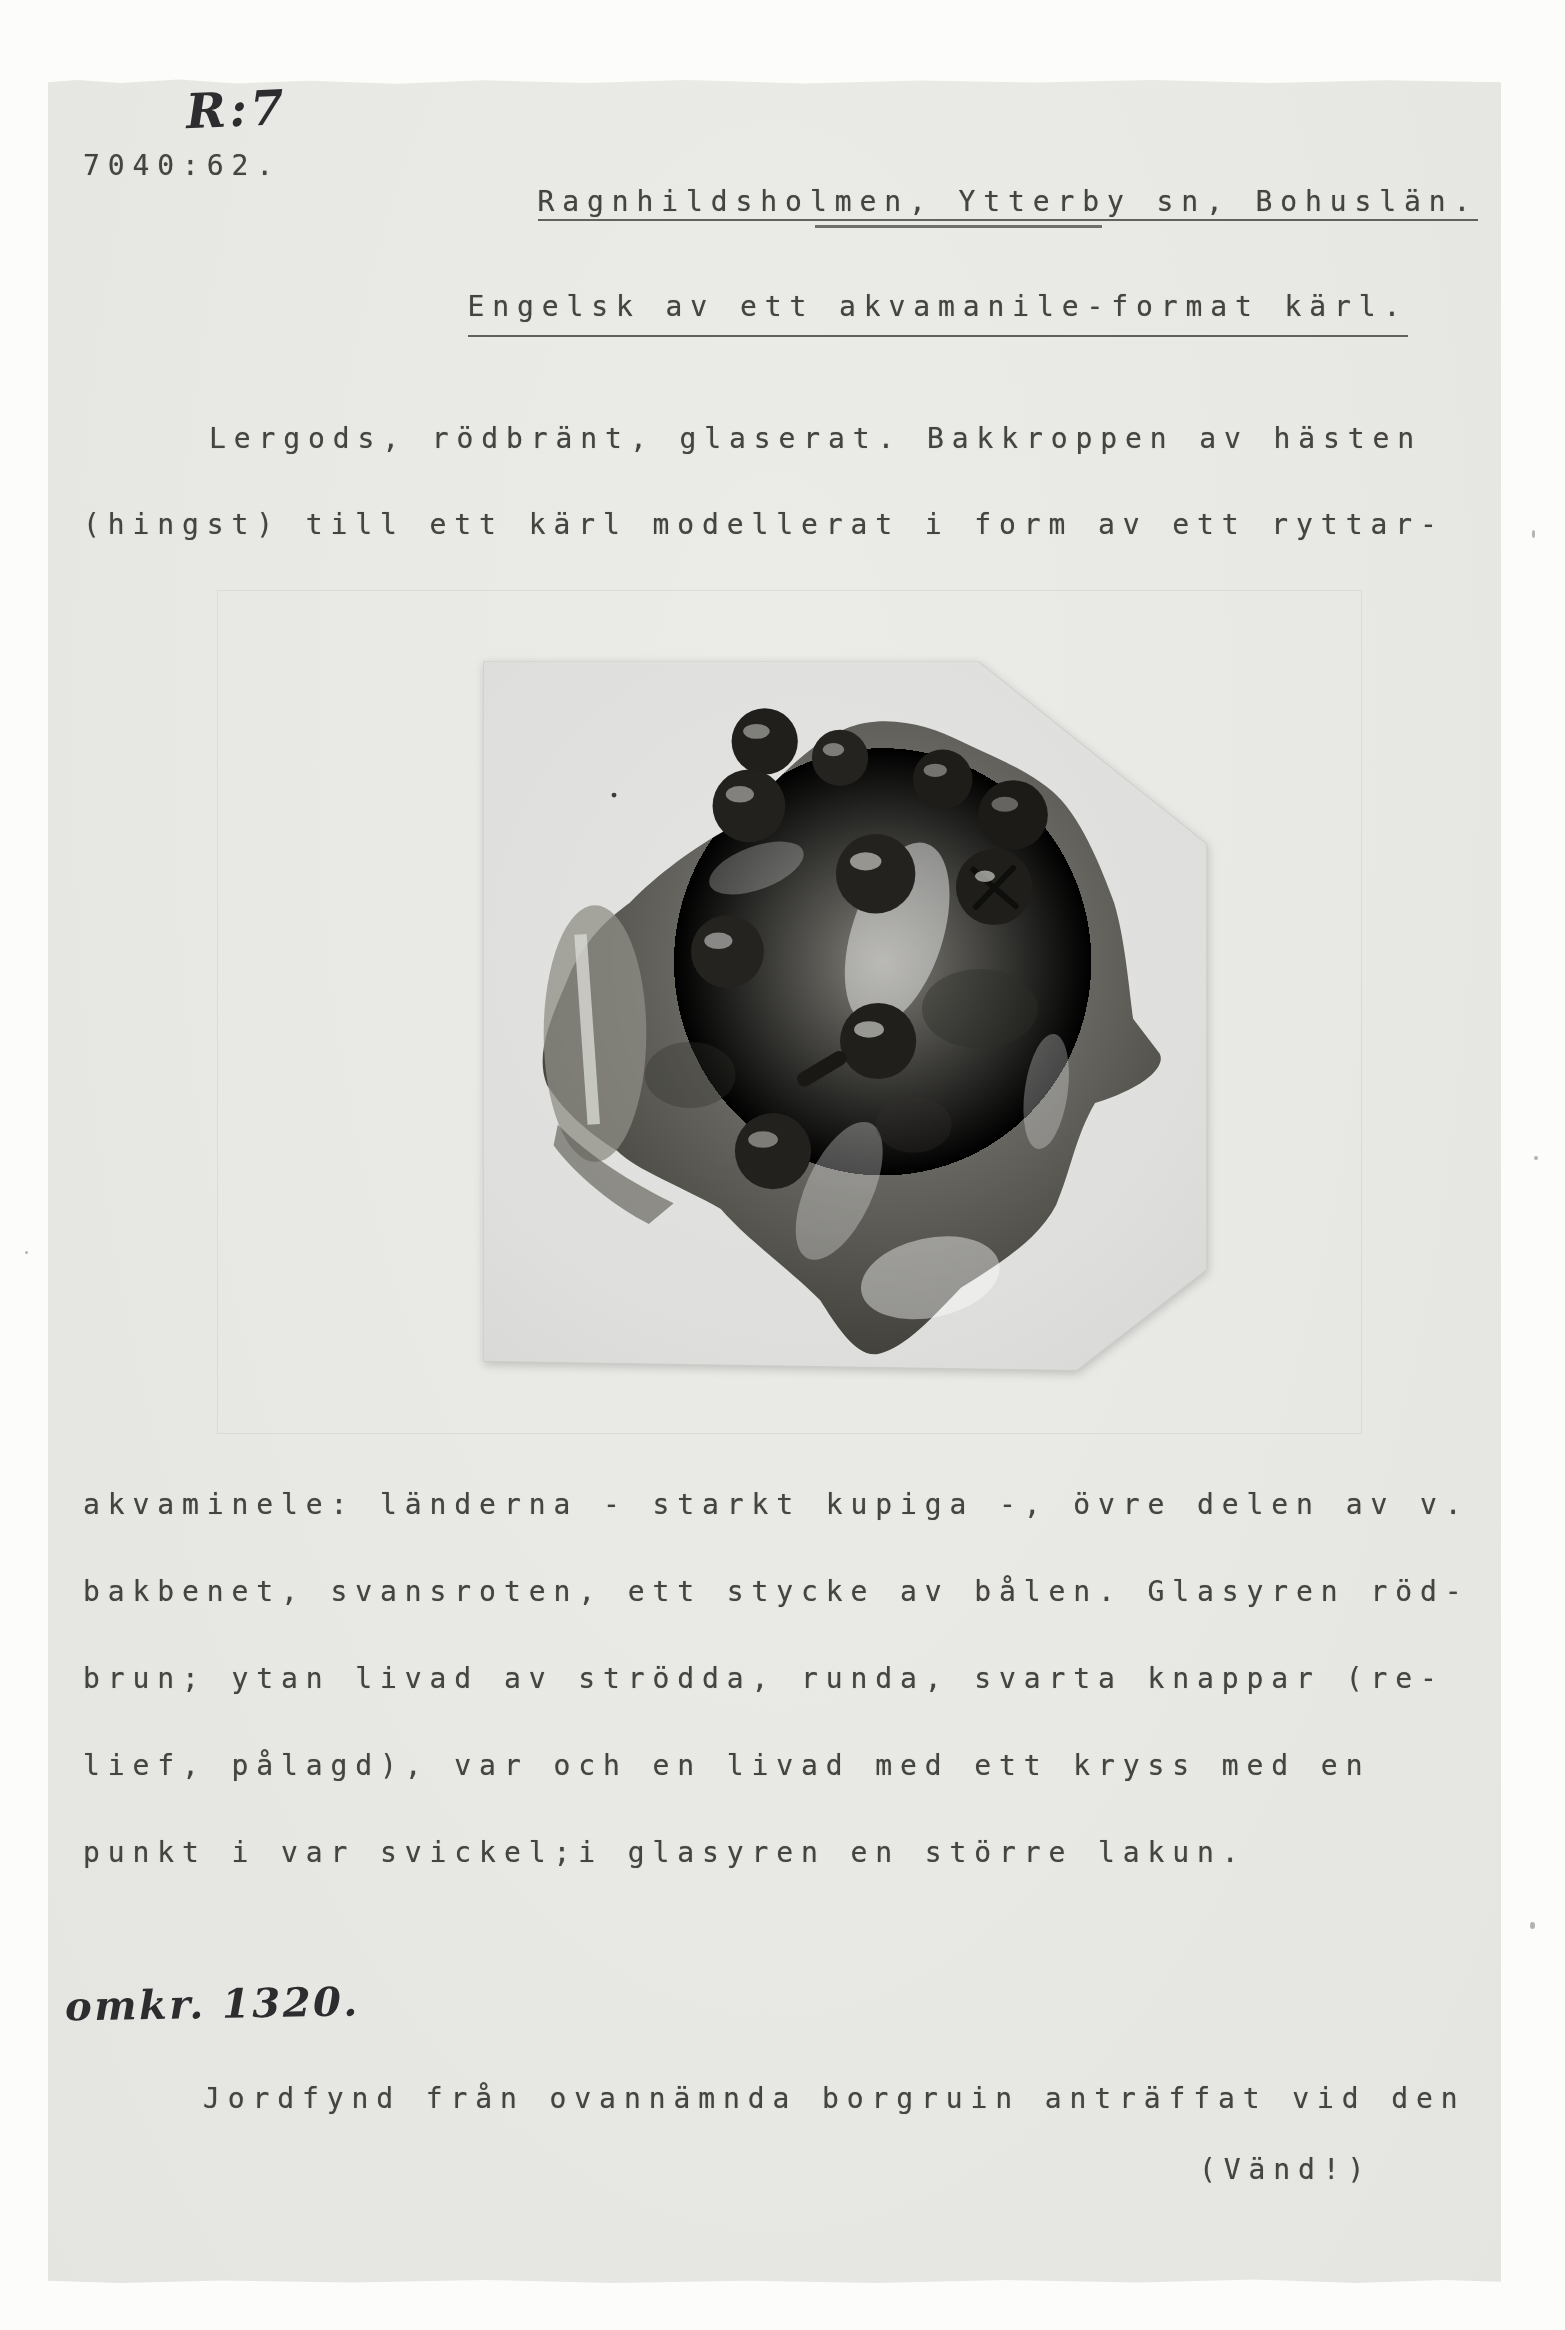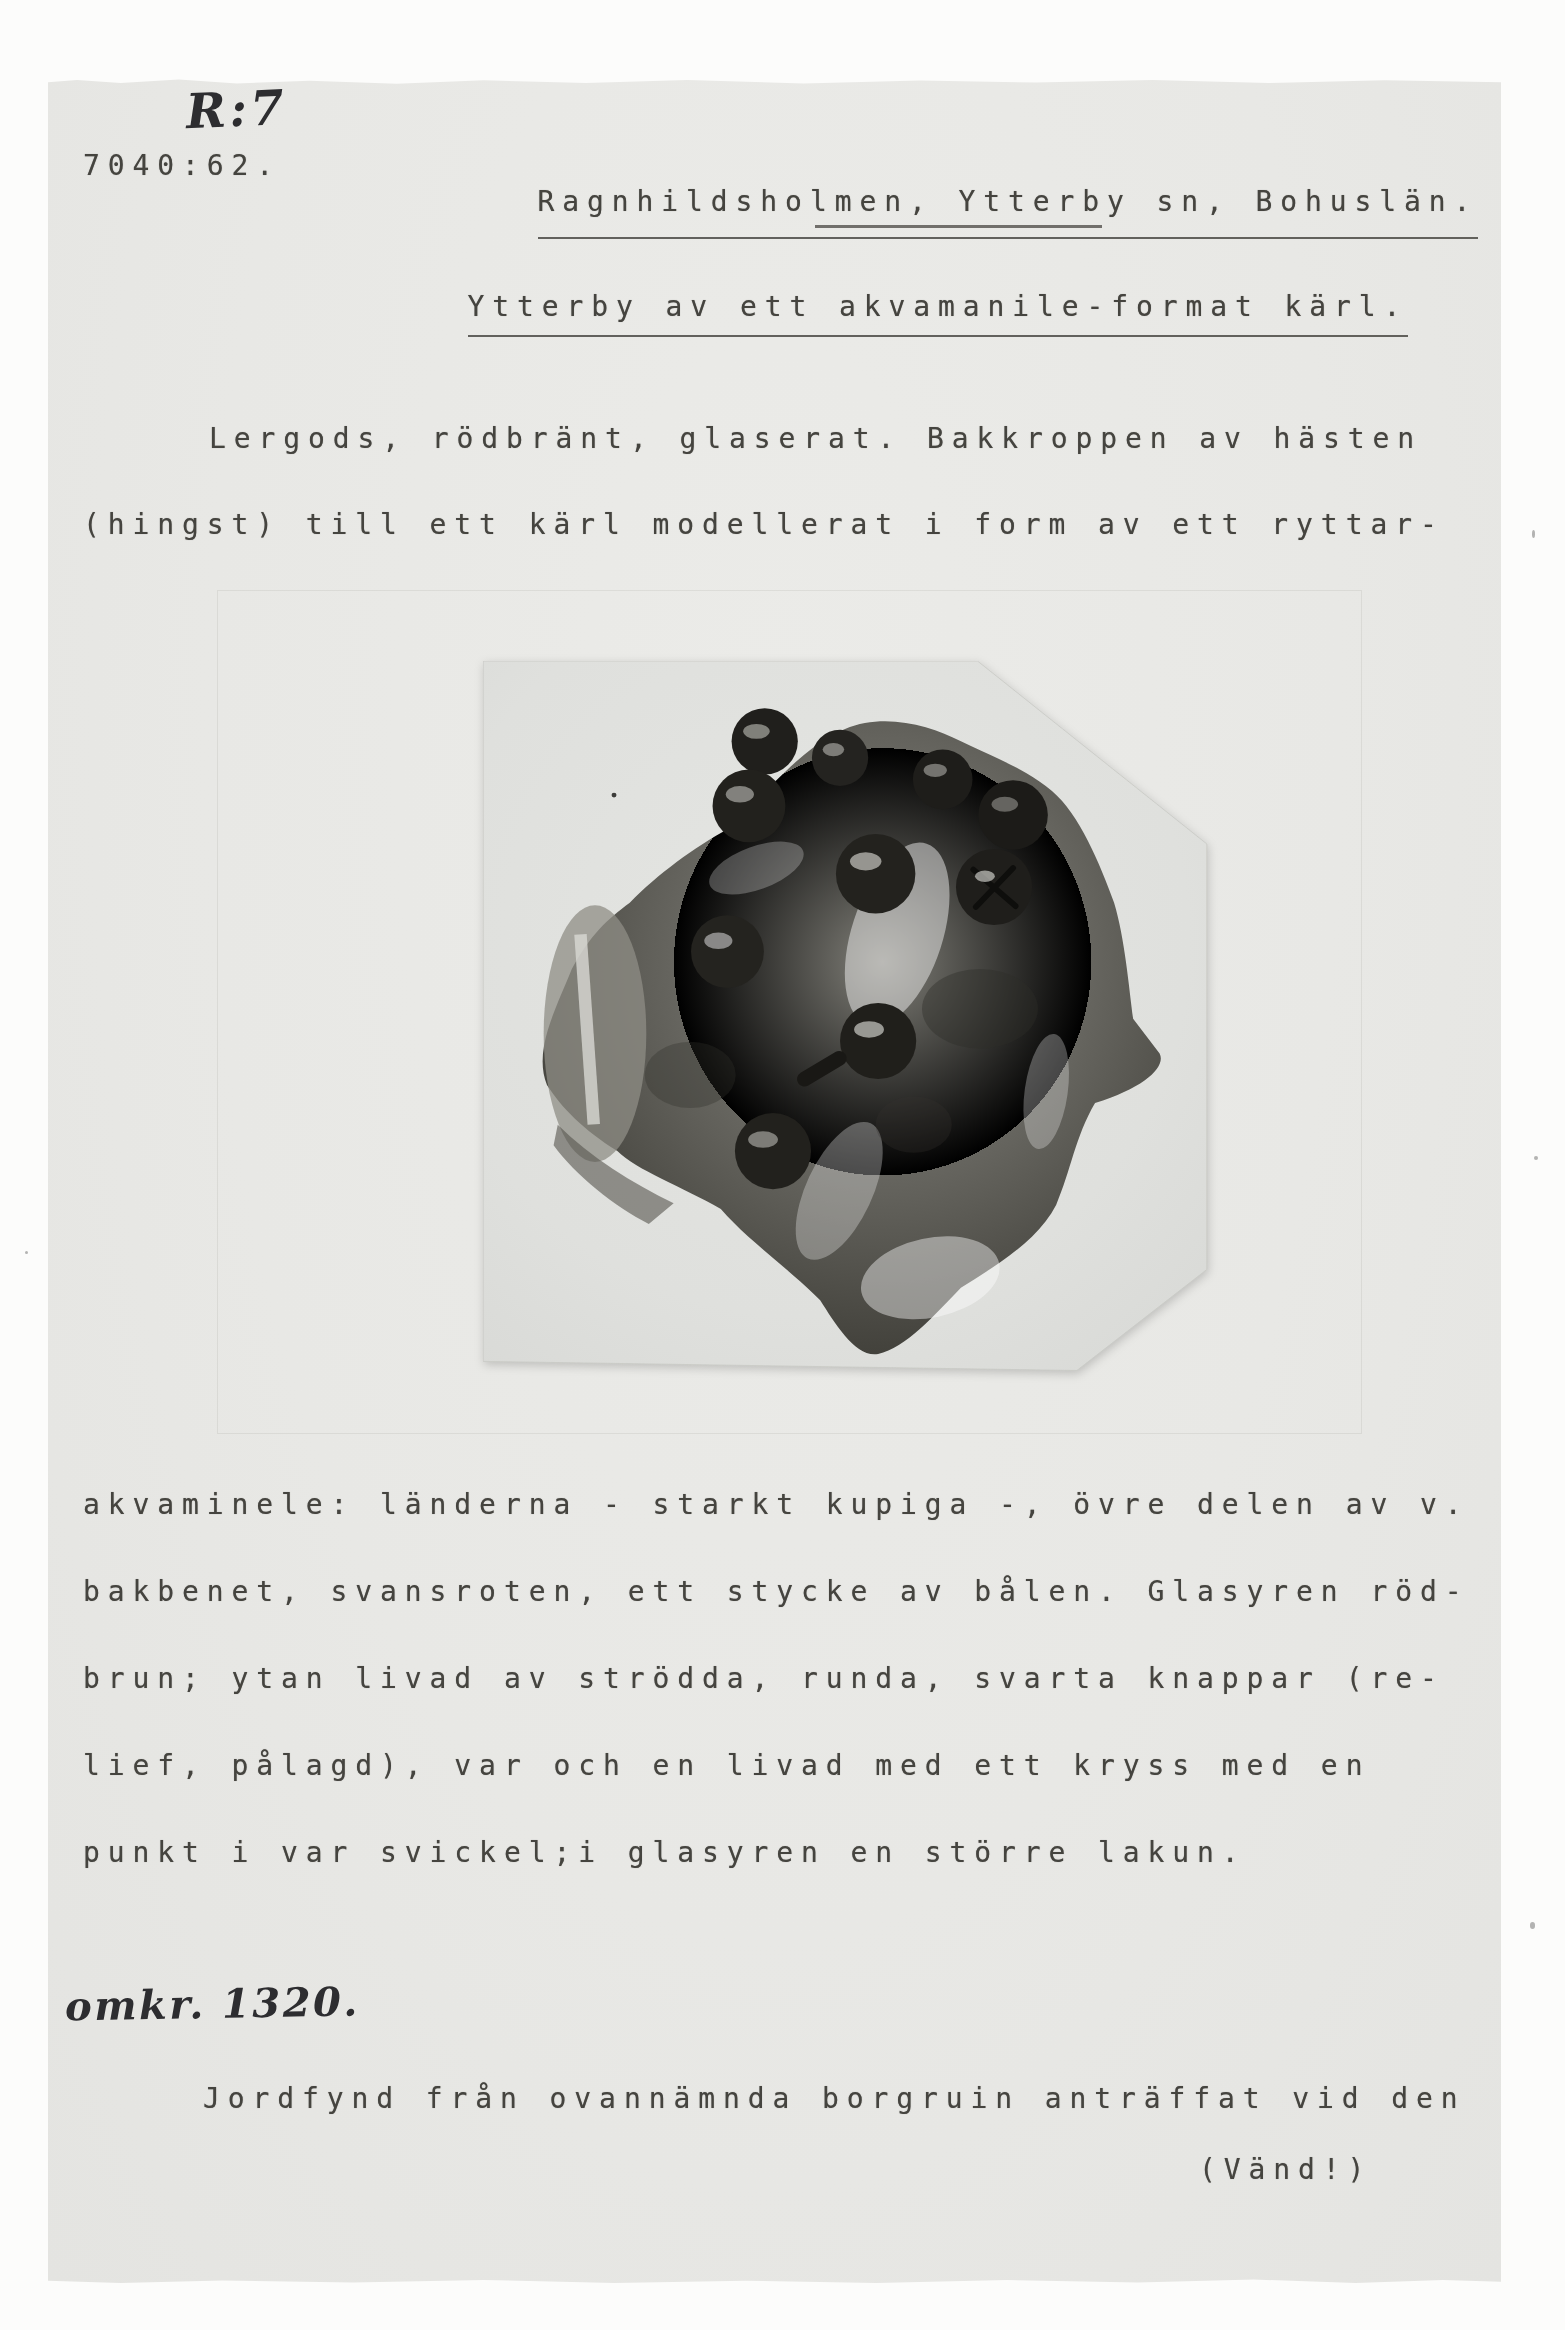--- a/index.html
+++ b/index.html
@@ -18,21 +18,21 @@
     box-shadow:0 0 0 0.8px rgba(0,0,0,0.05), 2.5px 3.3px 8.3px rgba(0,0,0,0.12);
     clip-path:polygon(0% 0.15%, 2% 0.05%, 5% 0.18%, 9% 0.02%, 13% 0.2%, 18% 0.08%, 24% 0.22%, 30% 0.06%, 37% 0.18%, 44% 0.04%, 52% 0.2%, 60% 0.07%, 68% 0.16%, 76% 0.05%, 84% 0.18%, 92% 0.06%, 100% 0.15%, 100% 99.9%, 96% 99.82%, 90% 99.95%, 83% 99.8%, 75% 99.93%, 66% 99.82%, 57% 99.95%, 48% 99.85%, 39% 99.95%, 30% 99.82%, 21% 99.93%, 12% 99.84%, 5% 99.95%, 0% 99.85%);
   }
   .tw{
     position:absolute;
     font-family:"DejaVu Sans Mono","Liberation Mono",monospace;
     font-size:28px;line-height:36px;letter-spacing:7.9px;
     color:#45443f;white-space:pre;
     text-shadow:0 0 0.8px rgba(69,68,63,0.55);
   }
-  .ul{border-bottom:2.5px solid rgba(74,73,68,0.85);padding-bottom:19px;}
+  .ul{border-bottom:2.5px solid rgba(74,73,68,0.85);padding-bottom:1px;}
   .ul2{padding-bottom:12.4px;}
   .hand{
     position:absolute;
     font-family:"DejaVu Serif","Liberation Serif",serif;
     font-style:italic;font-weight:bold;
     color:#2d2d30;white-space:pre;
   }
   .hand-ref{font-size:48px;transform:rotate(-2.5deg);letter-spacing:3.3px;}
   .hand-date{font-size:40px;transform:rotate(-1deg);letter-spacing:2.5px;}
   .dbl-underline{position:absolute;background:rgba(72,70,66,0.75);height:3.3px;}
@@ -53,21 +53,21 @@
 
     <div class="hand hand-ref" style="left:138px;top:1.7px;">R:7</div>
 
     <div class="tw" style="left:35px;top:69px;">7040:62.</div>
     <div class="tw" style="left:341px;top:69px;">
       <span class="ul">Ragnhildsholmen, Ytterby sn, Bohuslän.</span>
     </div>
     <div class="dbl-underline" style="left:767px;top:146px;width:287px;"></div>
 
     <div class="tw" style="left:271px;top:174px;">
-      <span class="ul ul2">Ytterby av ett akvamanile-format kärl.</span>
+      <span class="ul ul2">Engelsk av ett akvamanile-format kärl.</span>
     </div>
 
 
     <div class="tw" style="left:35px;top:428px;">(hingst) till ett kärl modellerat i form av ett ryttar-</div>
     <div class="tw" style="left:161px;top:342px;">Lergods, rödbränt, glaserat. Bakkroppen av hästen</div>
 
     <div class="pencil-rect" style="left:169px;top:511px;width:1143px;height:842px;"></div>
 
     <div class="photo-wrap" style="left:435px;top:582px;width:729px;height:712px;">
       <svg width="729" height="712" viewBox="0 0 880 860" xmlns="http://www.w3.org/2000/svg">

